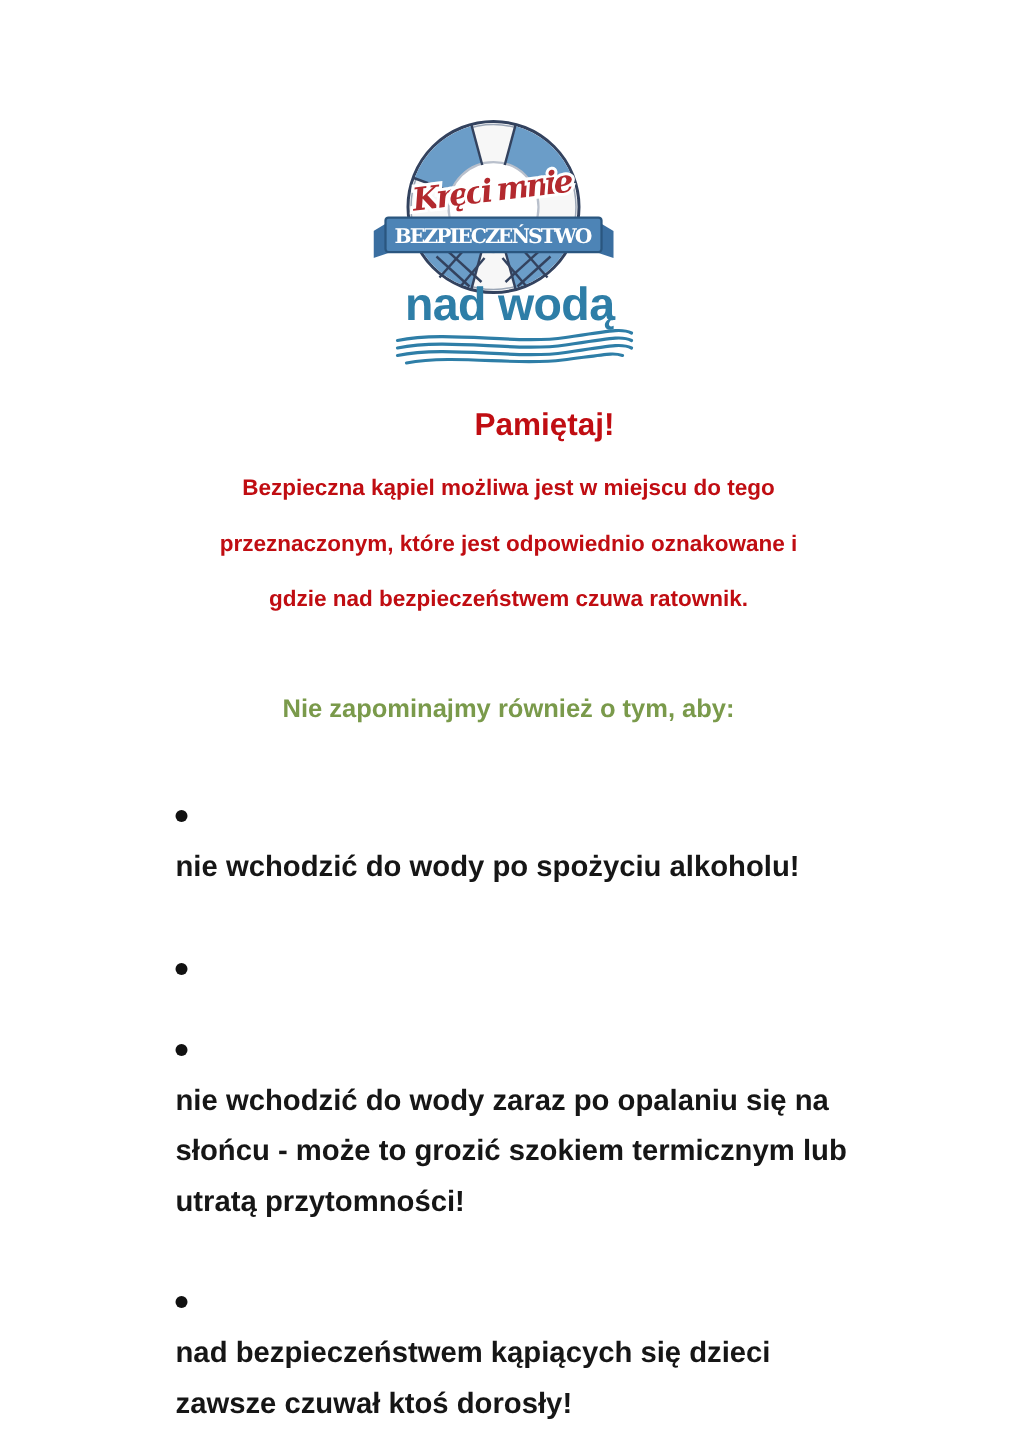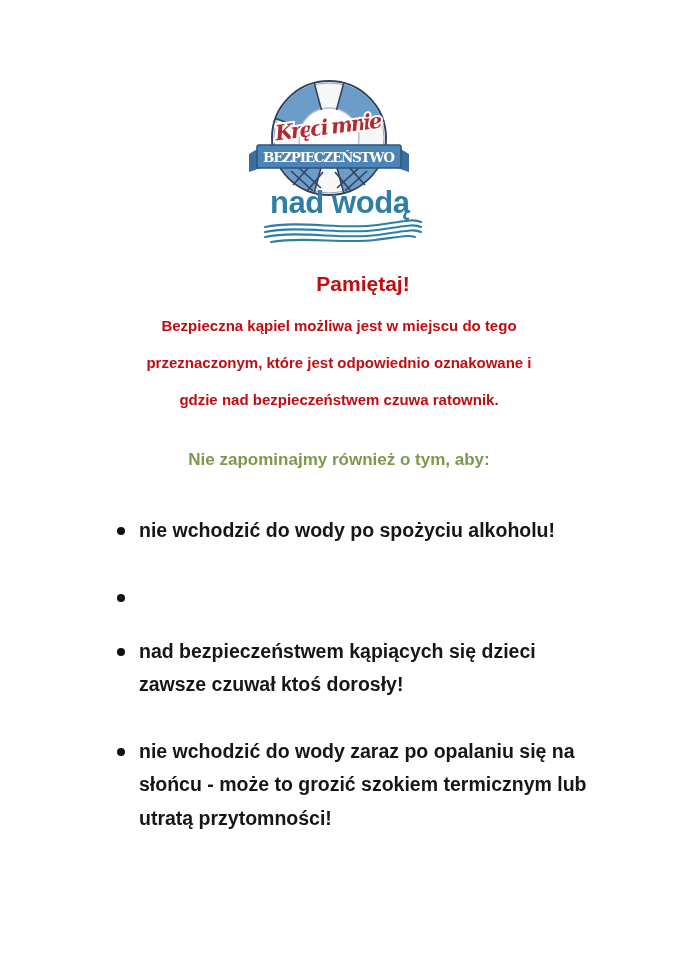--- a/index.html
+++ b/index.html
@@ -27,40 +27,41 @@
   }
   .intro {
     margin:9px 30px 0;
     text-align:center;
     font-size:15px;
     font-weight:700;
     line-height:37px;
     white-space:pre-line;
   }
   .subheading {
-    margin:30px 0 0;
+    margin:43px 0 0;
     text-align:center;
     font-size:17px;
     font-weight:700;
     line-height:23px;
   }
   ul.bullets {
     list-style:none;
     margin:43px 40px 0 117px;
     padding:0;
   }
   ul.bullets li {
     display:flex;
     gap:14px;
     align-items:flex-start;
     margin:0 0 33px 0;
     color:#161616;
     font-size:19.5px;
     font-weight:700;
     line-height:33.5px;
+    flex-direction:column;
   }
   .bullet-dot {
     flex:none;
     width:8px; height:8px;
     margin-top:13px;
     border-radius:50%;
     background:#111111;
   }
   .li-text { white-space:pre-line; }
 </style>
@@ -135,24 +136,24 @@
   <ul class="bullets">
     <li>
       <span class="bullet-dot"></span>
       <span class="li-text">nie wchodzić do wody po spożyciu alkoholu!</span>
     </li>
     <li>
       <span class="bullet-dot"></span>
     </li>
     <li>
       <span class="bullet-dot"></span>
-      <span class="li-text">nad bezpieczeństwem kąpiących się dzieci
-zawsze czuwał ktoś dorosły!</span>
+      <span class="li-text">nie wchodzić do wody zaraz po opalaniu się na
+słońcu - może to grozić szokiem termicznym lub
+utratą przytomności!</span>
     </li>
     <li>
       <span class="bullet-dot"></span>
-      <span class="li-text">nie wchodzić do wody zaraz po opalaniu się na
-słońcu - może to grozić szokiem termicznym lub
-utratą przytomności!</span>
+      <span class="li-text">nad bezpieczeństwem kąpiących się dzieci
+zawsze czuwał ktoś dorosły!</span>
     </li>
   </ul>
 
 </div>
 
 </body></html>

